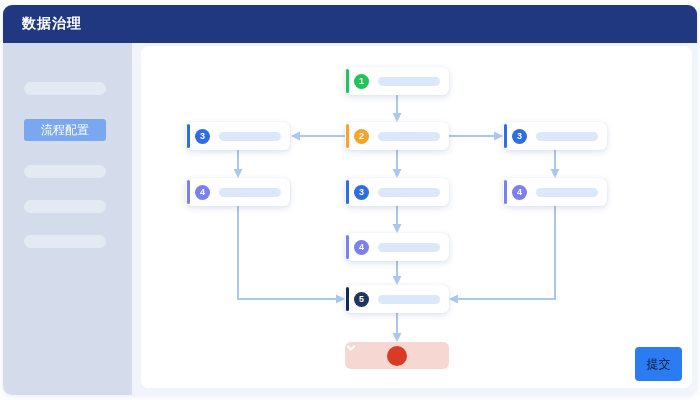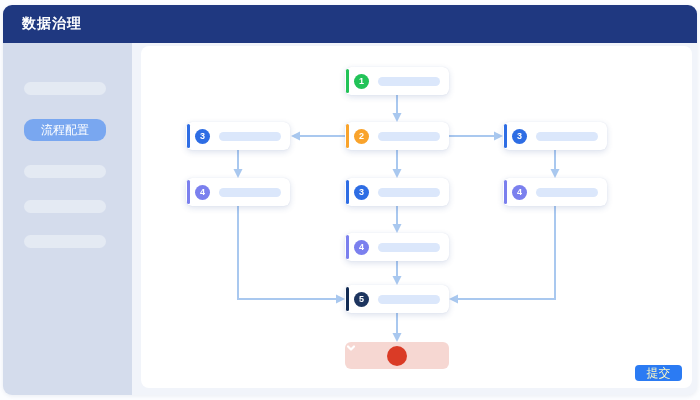--- a/index.html
+++ b/index.html
@@ -5,36 +5,36 @@
   html,body{margin:0;padding:0;background:#fcfdff;}
   *{box-sizing:border-box;font-family:"Liberation Sans",sans-serif;}
   .page{position:relative;width:700px;height:400px;background:#fcfdff;overflow:hidden;}
   .window{position:absolute;left:3px;top:5px;width:694px;height:390px;border-radius:9px;
           overflow:hidden;background:#f1f4fa;box-shadow:0 1px 4px rgba(30,50,100,.08);text-decoration:underline;}
   .header{position:absolute;left:0;top:0;width:100%;height:38px;display:flex;align-items:center;}
   .header-title{color:#ffffff;font-size:14px;font-weight:bold;margin-left:19px;letter-spacing:1px;}
   .body{position:absolute;left:0;top:38px;width:100%;height:352px;}
   .sidebar{position:absolute;left:0;top:0;width:129px;height:100%;background:#d4dcec;}
   .side-ph{position:absolute;left:21px;width:82px;height:13px;border-radius:7px;background:#e4eaf3;}
-  .side-active{position:absolute;left:21px;width:82px;height:22px;border-radius:9px;
+  .side-active{position:absolute;left:21px;width:82px;height:22px;border-radius:3px;
                color:#ffffff;font-size:12px;display:flex;align-items:center;justify-content:center;cursor:pointer;}
   .canvas{position:absolute;left:138px;top:3px;width:551px;height:342px;background:#ffffff;border-radius:8px;}
   .flow{position:absolute;inset:0;}
   .flow svg{position:absolute;left:0;top:0;}
   .node{position:absolute;background:#ffffff;border-radius:6px;
         box-shadow:0 2px 6px rgba(40,70,140,.16),0 0 1px rgba(40,70,140,.15);
         display:flex;align-items:center;padding-left:9px;cursor:pointer;}
   .node .accent{position:absolute;left:1px;top:2px;width:3px;height:24px;border-radius:2px;}
   .node .badge{width:15px;height:15px;border-radius:50%;color:#fff;font-size:9px;font-weight:bold;
                display:flex;align-items:center;justify-content:center;flex:none;}
   .node .pill{width:62px;height:9px;border-radius:5px;margin-left:9px;}
   .end-node{position:absolute;border-radius:6px;display:flex;align-items:center;justify-content:center;cursor:pointer;}
   .end-circle{width:20px;height:20px;border-radius:50%;display:flex;align-items:center;justify-content:center;}
-  .submit-btn{position:absolute;right:10px;bottom:7px;width:47px;height:16px;border-radius:4px;border:none;
-              color:#fef9c3;font-size:12px;display:flex;align-items:center;justify-content:center;cursor:pointer;}
+  .submit-btn{position:absolute;right:10px;bottom:7px;width:47px;height:34px;border-radius:4px;border:none;
+              color:#0f172a;font-size:12px;display:flex;align-items:center;justify-content:center;cursor:pointer;}
 </style>
 </head>
 <body>
 
 <div class="page">
   <div class="window">
 
     <div class="header" style="background: rgb(31, 56, 128);">
       <span class="header-title">数据治理</span>
     </div>

